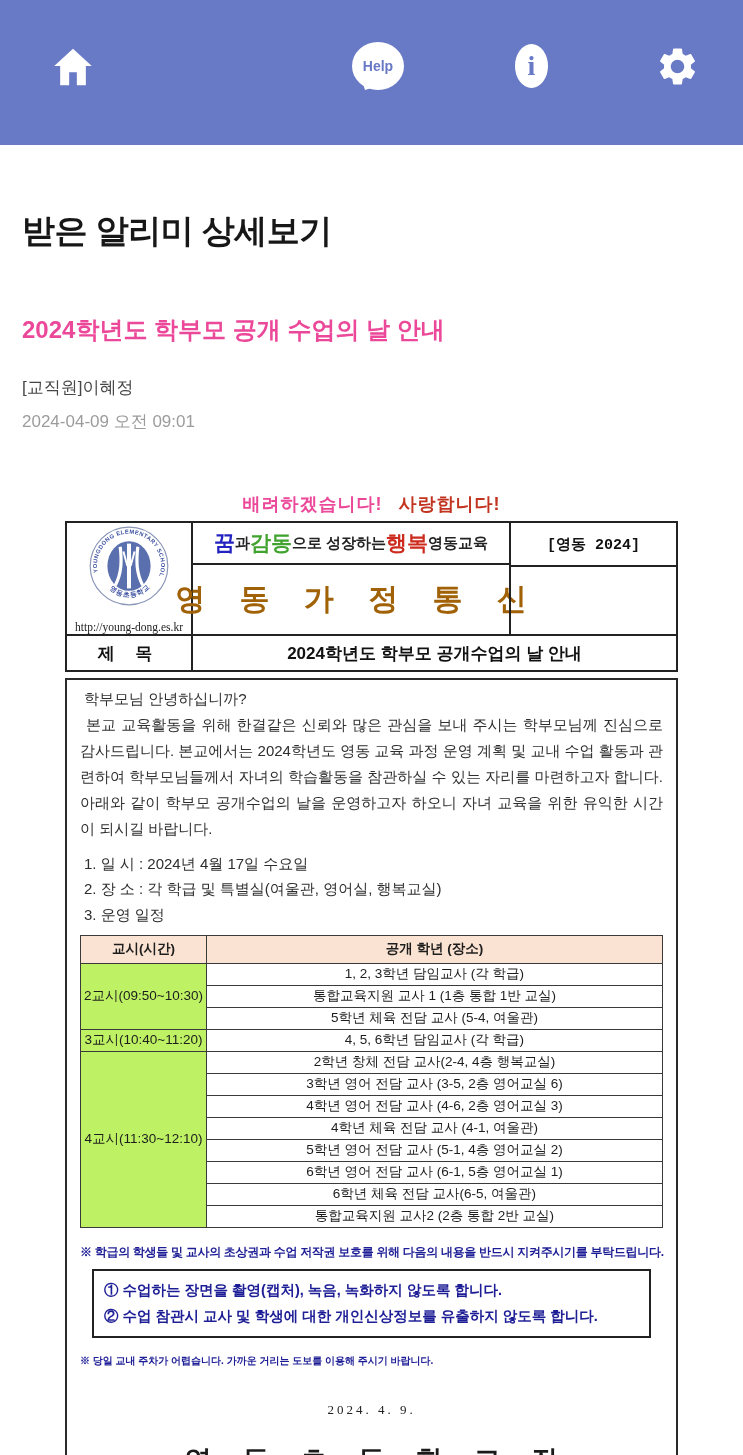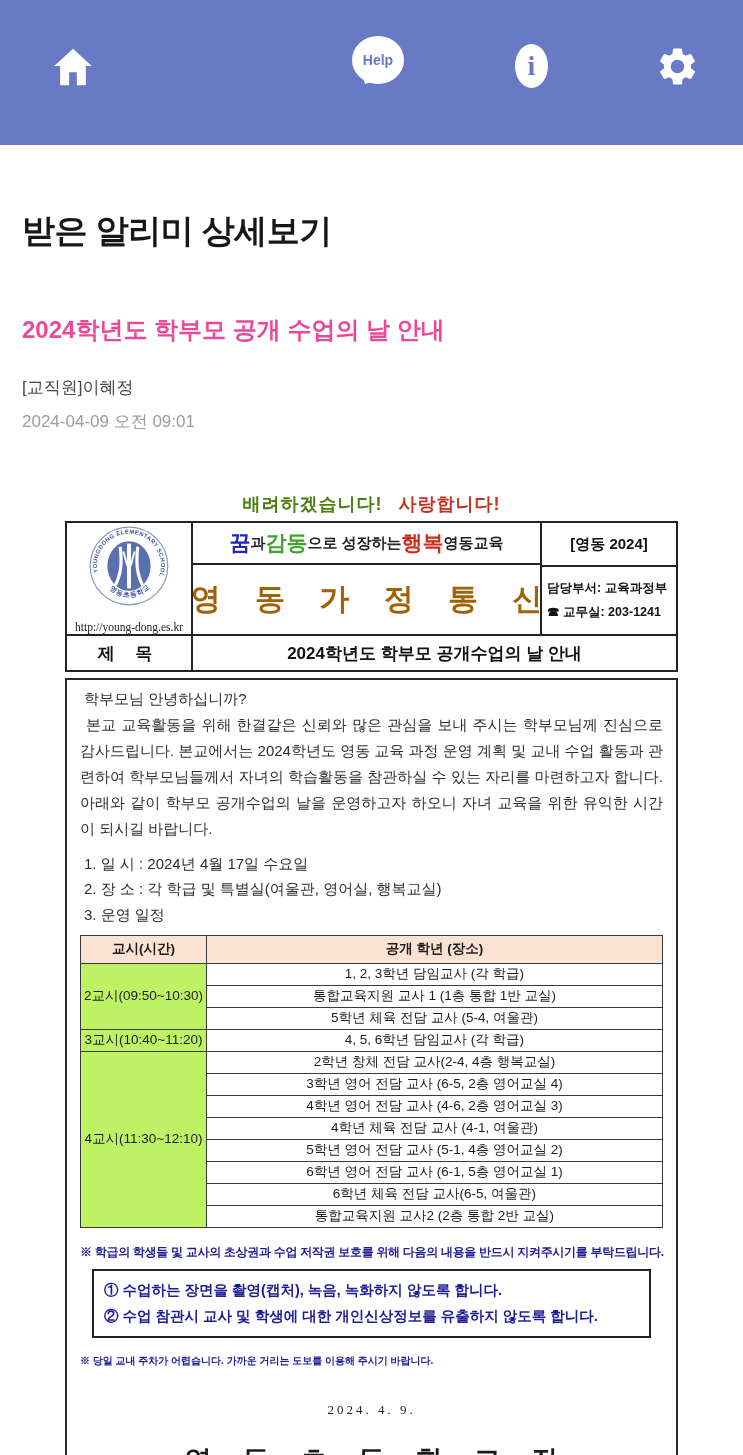--- a/index.html
+++ b/index.html
@@ -3,21 +3,21 @@
 <meta charset="utf-8">
 <style>
   * { margin:0; padding:0; box-sizing:border-box; }
   html,body { width:743px; height:1455px; background:#ffffff;
     font-family:"Liberation Sans", sans-serif; position:relative; overflow:hidden; }
 
   
   .topbar { position:relative; width:743px; height:145px; background:#6879c6; }
   .icon-btn { position:absolute; cursor:pointer; }
   .home-btn { left:50px; top:44px; width:46px; height:46px; }
-  .help-btn { left:352px; top:36px; width:52px; height:48px; }
+  .help-btn { left:352px; top:42px; width:52px; height:48px; }
   .help-bubble { width:52px; height:48px; background:#fff; border-radius:50%;
     display:flex; align-items:center; justify-content:center;
     color:#6879c6; font-weight:bold; font-size:14px; position:relative; }
   .help-bubble::after { content:""; position:absolute; left:4px; bottom:-9px;
     width:0; height:0; border:9px solid transparent; border-top-color:#fff;
     transform:rotate(28deg); }
   .info-btn { left:515px; top:44px; width:33px; height:44px; background:#fff;
     border-radius:50%; display:flex; align-items:center; justify-content:center;
     color:#6879c6; font-family:"Liberation Serif", serif; font-weight:bold;
     font-size:28px; }
@@ -27,39 +27,39 @@
   .page-title { margin:64px 0 0 22px; font-size:33px; font-weight:800;
     color:#171717; letter-spacing:-0.5px; }
   .msg-subject { margin:60px 0 0 22px; font-size:24px; font-weight:700; color:#ec4899; }
   .msg-sender { margin:30px 0 0 22px; font-size:17px; color:#464646; }
   .msg-time { margin:11px 0 0 22px; font-size:17px; color:#9c9c9c; }
 
   
   .doc { position:absolute; left:65px; top:492px; width:613px; color:#111; }
   .doc-slogan { text-align:center; font-size:18px; font-weight:800;
     letter-spacing:1px; margin-bottom:5px; }
-  .slogan-blue { color:#4d7c0f; }
+  .slogan-blue { color:#ec4899; }
   .slogan-red { color:#c23420; margin-left:10px; }
 
   .hdr { display:flex; border:2px solid #222; height:115px; }
   .hdr-left { width:126px; border-right:2px solid #222; display:flex;
     flex-direction:column; align-items:center; justify-content:space-between; padding-top:3px; }
   .logo-url { font-size:11.5px; font-family:"Liberation Serif", serif;
     white-space:nowrap; padding-bottom:1px; color:#222; }
   .hdr-mid { flex:1; display:flex; flex-direction:column; min-width:0; }
   .motto { height:42px; border-bottom:2px solid #222; display:flex;
     align-items:center; justify-content:center; }
   .m-big { font-size:21px; font-weight:800; }
   .m-small { font-size:15px; font-weight:700; color:#222; }
   .m-blue { color:#2323c0; } .m-green { color:#3fa32e; } .m-red { color:#cc2b1e; }
   .nl-title { flex:1; display:flex; align-items:center; justify-content:center;
     font-size:30px; font-weight:800; letter-spacing:13px; color:#a16207;
     padding-left:13px; white-space:nowrap; }
-  .hdr-right { width:136px; border-left:2px solid #222; display:flex;
-    flex-direction:column; font-family:Liberation Sans, sans-serif; }
+  .hdr-right { width:167px; border-left:2px solid #222; display:flex;
+    flex-direction:column; font-family:Liberation Mono, monospace; }
   .badge { height:44px; border-bottom:2px solid #222; display:flex;
     align-items:center; justify-content:center; font-size:15px; font-weight:700; }
   .dept { flex:1; display:flex; flex-direction:column; justify-content:center;
     gap:7px; padding-left:5px; font-size:12.5px; font-weight:700; white-space:nowrap; }
 
   .subject-row { display:flex; border:2px solid #222; border-top:none; height:36px; }
   .subject-label { width:126px; border-right:2px solid #222; display:flex;
     align-items:center; justify-content:center; font-size:17px; font-weight:800;
     letter-spacing:8px; padding-left:0; }
   .subject-text { flex:1; display:flex; align-items:center; justify-content:center;
@@ -156,24 +156,20 @@
         <span class="m-small">과 </span>
         <span class="m-big m-green">감동</span>
         <span class="m-small">으로 성장하는 </span>
         <span class="m-big m-red">행복</span>
         <span class="m-small">영동교육</span>
       </div>
       <div class="nl-title">영 동 가 정 통 신</div>
     </div>
     <div class="hdr-right">
       <div class="badge">[영동 2024]</div>
-      <div class="dept">
-        <span>담당부서: 교육과정부</span>
-        <span>☎ 교무실: 203-1241</span>
-      </div>
     </div>
   </div>
 
   <div class="subject-row">
     <div class="subject-label">제 목</div>
     <div class="subject-text">2024학년도 학부모 공개수업의 날 안내</div>
   </div>
 
   <div class="docbody">
     <div class="greet">학부모님 안녕하십니까?</div>
@@ -203,21 +199,21 @@
       </tr>
       <tr>
         <td class="period">3교시(10:40~11:20)</td>
         <td>4, 5, 6학년 담임교사 (각 학급)</td>
       </tr>
       <tr>
         <td class="period" rowspan="8">4교시(11:30~12:10)</td>
         <td>2학년 창체 전담 교사(2-4, 4층 행복교실)</td>
       </tr>
       <tr>
-        <td>3학년 영어 전담 교사 (6-5, 2층 영어교실 4)</td>
+        <td>3학년 영어 전담 교사 (3-5, 2층 영어교실 6)</td>
       </tr>
       <tr>
         <td>4학년 영어 전담 교사 (4-6, 2층 영어교실 3)</td>
       </tr>
       <tr>
         <td>4학년 체육 전담 교사 (4-1, 여울관)</td>
       </tr>
       <tr>
         <td>5학년 영어 전담 교사 (5-1, 4층 영어교실 2)</td>
       </tr>

